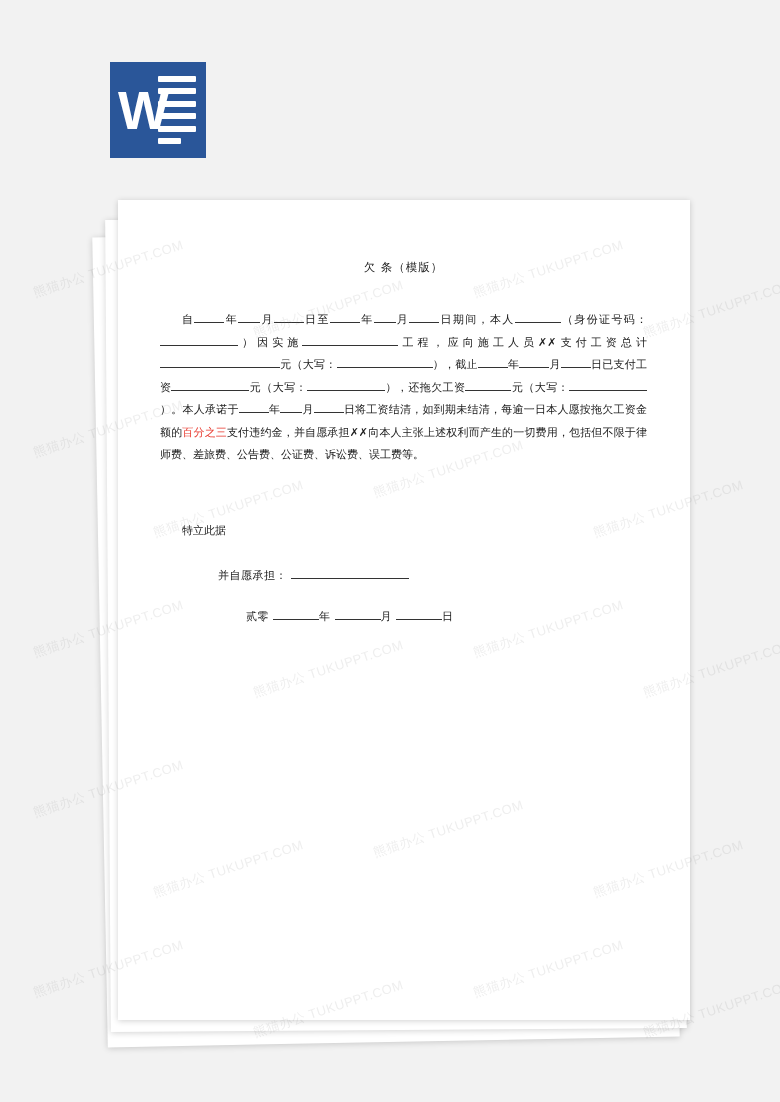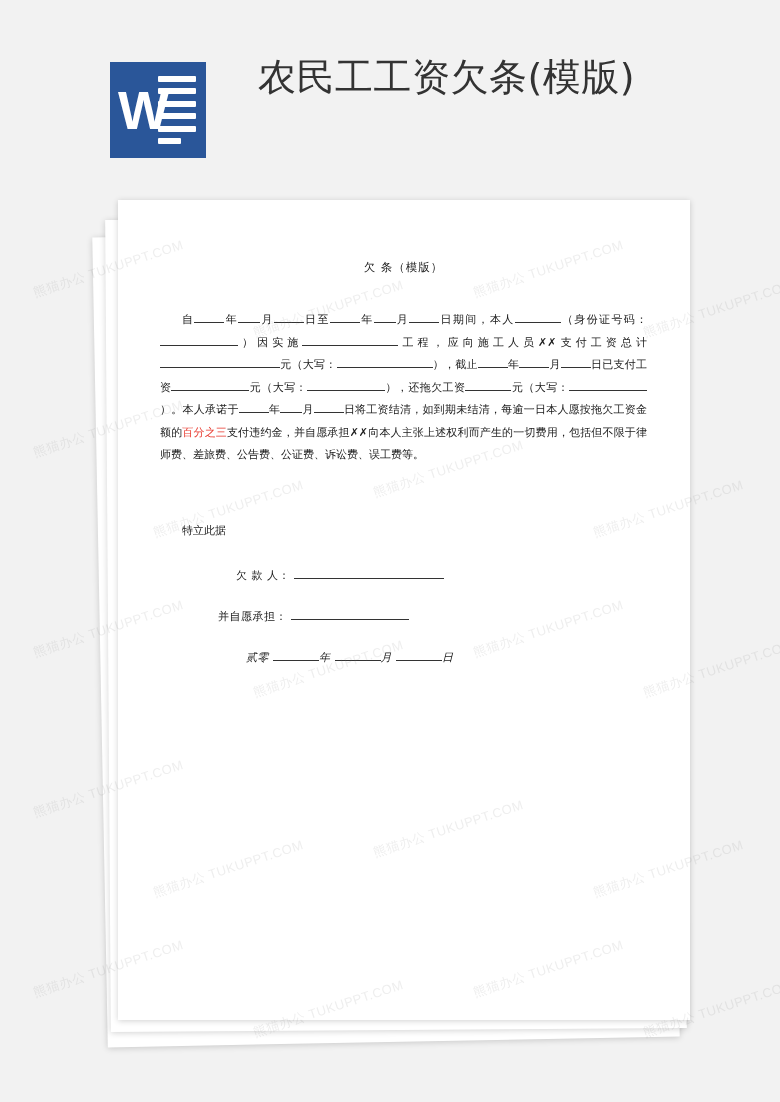--- a/index.html
+++ b/index.html
@@ -146,21 +146,21 @@
     font-size: 11px;
     color: #1a1a1a;
   }
   .sign-row {
     margin-top: 26px;
     padding-left: 118px;
     letter-spacing: 0.5px;
   }
   .sign-row .u { margin-left: 4px; }
   .sign-row.center2 { padding-left: 100px; }
-  .sign-row.center3 { padding-left: 128px; font-style: italic; }
+  .sign-row.center3 { padding-left: 128px; }
 
   
   .wm-layer {
     position: absolute;
     left: 0; top: 0;
     width: 780px; height: 1102px;
     pointer-events: none;
     overflow: hidden;
   }
   .wm {
@@ -181,43 +181,39 @@
     <span class="w-letter">W</span>
     <span class="lines">
       <i></i>
         <i></i>
         <i></i>
         <i></i>
         <i></i>
         <i class="short"></i>
     </span>
   </div>
-  <div class="doc-title">农民工工资欠条(模版)</div>
 </div>
 
 <div class="sheet sheet-back2"></div>
 <div class="sheet sheet-back1"></div>
 
 <div class="sheet sheet-front">
   <div class="page-inner">
 
     <div class="doc-heading">欠  条（模版）</div>
 
     <div class="doc-body">
       <p class="indent">
         自<span class="u u-s"></span>年<span class="u u-xs"></span>月<span class="u u-s"></span>日至<span class="u u-s"></span>年<span class="u u-xs"></span>月<span class="u u-s"></span>日期间，本人<span class="u u-m"></span>（身份证号码：<span class="u u-l"></span>）因实施<span class="u u-xl"></span>工程，应向施工人员✗✗支付工资总计<span class="u u-xxl"></span>元（大写：<span class="u u-xl"></span>），截止<span class="u u-s"></span>年<span class="u u-s"></span>月<span class="u u-s"></span>日已支付工资<span class="u u-l"></span>元（大写：<span class="u u-l"></span>），还拖欠工资<span class="u u-m"></span>元（大写：<span class="u u-l"></span>）。本人承诺于<span class="u u-s"></span>年<span class="u u-xs"></span>月<span class="u u-s"></span>日将工资结清，如到期未结清，每逾一日本人愿按拖欠工资金额的<span class="red">百分之三</span>支付违约金，并自愿承担✗✗向本人主张上述权利而产生的一切费用，包括但不限于律师费、差旅费、公告费、公证费、诉讼费、误工费等。
       </p>
     </div>
 
     <div class="note">特立此据</div>
 
     <div class="sign-block">
-      <div class="sign-row">
-        <span>欠  款  人：</span><span class="u" style="width:150px"></span>
-      </div>
       <div class="sign-row center2">
         <span>并自愿承担：</span><span class="u" style="width:118px"></span>
       </div>
       <div class="sign-row center3">
         <span>贰零</span><span class="u u-m"></span><span>年</span><span class="u u-m"></span><span>月</span><span class="u u-m"></span><span>日</span>
       </div>
     </div>
 
   </div>
 </div>

